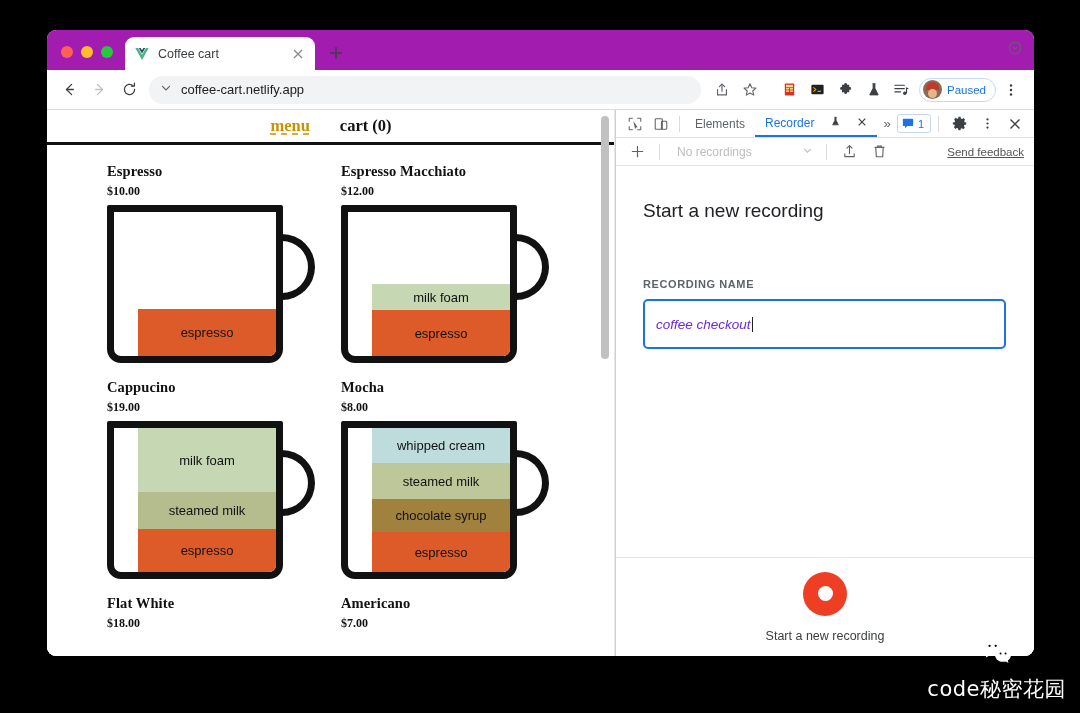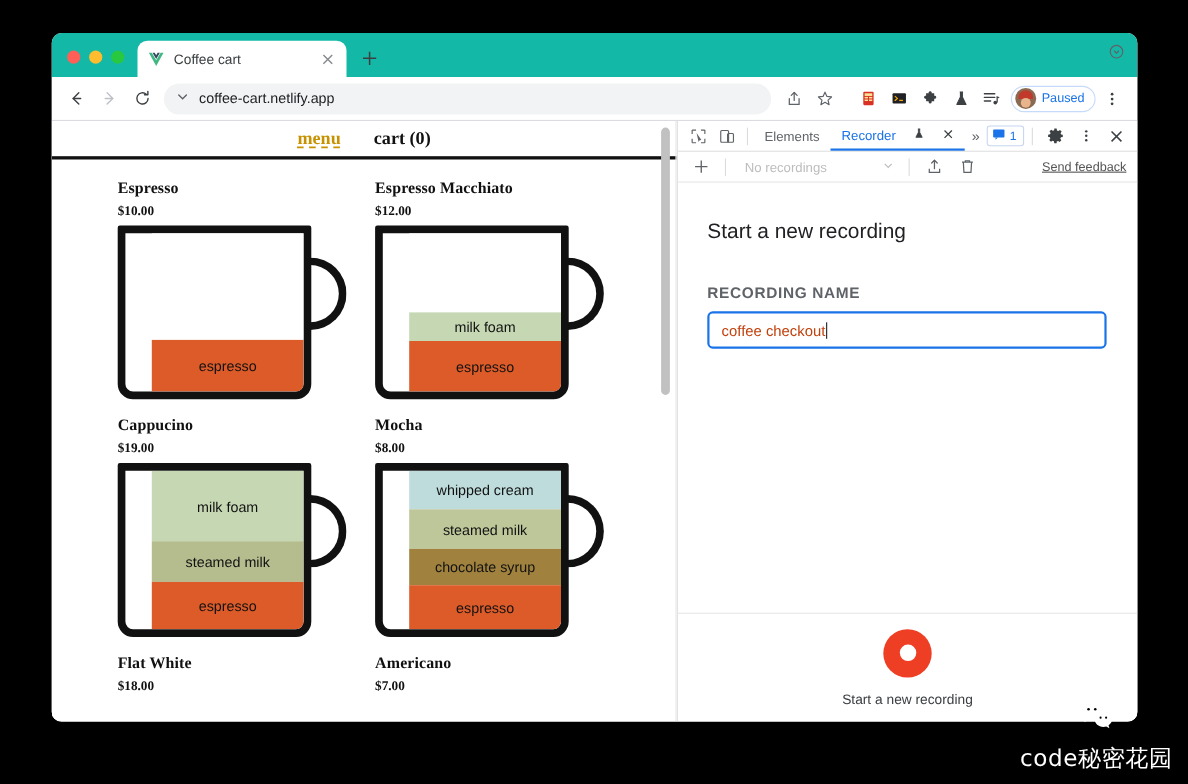--- a/index.html
+++ b/index.html
@@ -16,21 +16,21 @@
     background: #ffffff;
     border-radius: 9px 9px 9px 9px;
     overflow: hidden;
     box-shadow: 0 2px 14px rgba(0,0,0,.35);
   }
 
   
   .tabstrip {
     position: relative;
     height: 40px;
-    background: #14b8a6;
+    background: #a21caf;
     display: flex; align-items: flex-end;
   }
   .traffic { display: flex; gap: 8px; align-items: center; padding: 0 12px 12px 14px; }
   .dot { width: 12px; height: 12px; border-radius: 50%; display: block; }
   .dot.red { background: #ff5f57; }
   .dot.yellow { background: #febc2e; }
   .dot.green { background: #28c840; }
 
   .tab {
     position: relative;
@@ -226,31 +226,32 @@
     font-size: 12px; color: #bdbdbd;
   }
   .send-feedback {
     margin-left: auto; font-size: 11.5px; color: #555;
     text-decoration: underline;
   }
 
   .dt-main { flex: 1; padding: 34px 28px 0 27px; position: relative; }
   .dt-h1 { font-size: 19px; color: #202124; font-weight: normal; }
   .dt-field-label {
-    margin-top: 36px; font-size: 14px; color: #5f6368;
+    margin-top: 56px; font-size: 11px; color: #5f6368;
     letter-spacing: .6px; font-weight: bold;
   }
   .dt-input {
     margin-top: 9px;
-    height: 34px; width: 100%;
+    height: 50px; width: 100%;
     border: 2px solid #1a73e8; border-radius: 5px;
     display: flex; align-items: center;
     padding: 0 11px;
-    font-size: 13.5px; color: #c2410c;
+    font-size: 13.5px; color: #6d28d9;
     position: relative;
+    font-style: italic;
   }
   .caret {
     display: inline-block; width: 1px; height: 15px;
     background: #202124; margin-left: 1px;
   }
 
   .dt-footer {
     height: 99px;
     border-top: 1px solid #e6e6e6;
     display: flex; flex-direction: column;

